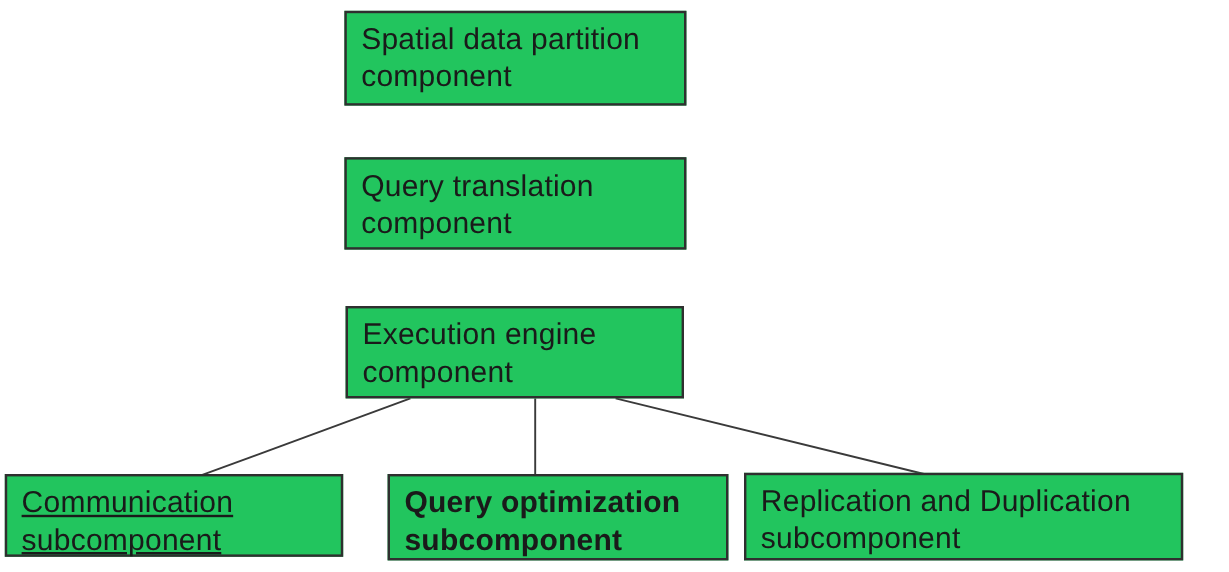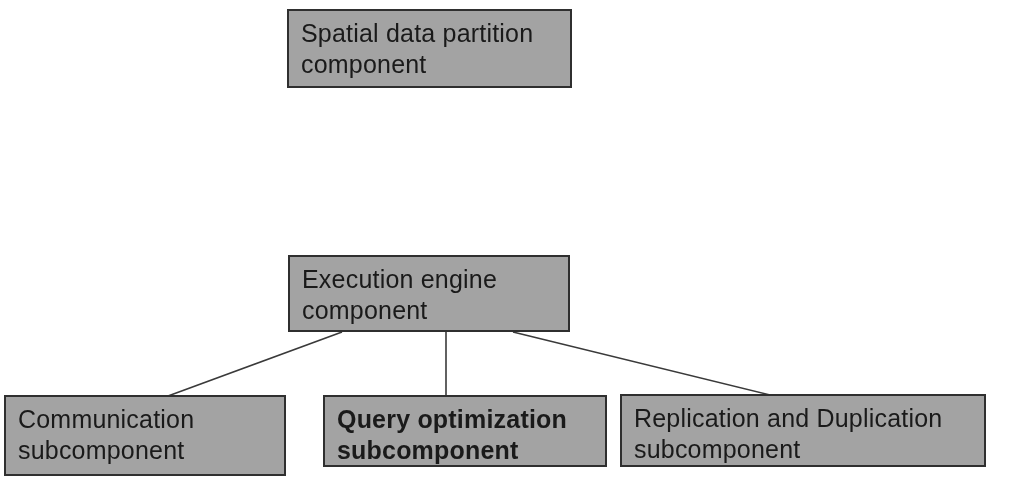--- a/index.html
+++ b/index.html
@@ -18,32 +18,32 @@
   .edges-layer {
     position: absolute;
     left: 0;
     top: 0;
     width: 1024px;
     height: 477px;
   }
   .node {
     position: absolute;
     box-sizing: border-box;
-    background: #a3a3a3;
+    background: #22c55e;
     border: 2px solid #2f2f2f;
     color: #1a1a1a;
     font-size: 25px;
     line-height: 31px;
     padding: 7px 12px;
     letter-spacing: 0.2px;
   }
   .node-spatial            { left: 287px; top:   9px; width: 285px; height: 79px; }
   .node-query-translation  { left: 287px; top: 131px; width: 285px; height: 77px; }
   .node-execution-engine   { left: 288px; top: 255px; width: 282px; height: 77px; }
-  .node-communication      { left:   4px; top: 395px; width: 282px; height: 81px; }
+  .node-communication      { left:   4px; top: 395px; width: 282px; height: 69px; text-decoration: underline; }
   .node-query-optimization { left: 323px; top: 395px; width: 284px; height: 72px; font-weight: bold; }
   .node-replication        { left: 620px; top: 394px; width: 366px; height: 73px; }
   line {
     stroke: #3a3a3a;
     stroke-width: 1.6;
   }
 </style>
 </head>
 <body>
 
@@ -52,20 +52,23 @@
   <svg class="edges-layer" viewBox="0 0 1024 477" xmlns="http://www.w3.org/2000/svg">
     <line x1="342" y1="332" x2="168" y2="396"></line>
     <line x1="446" y1="332" x2="446" y2="396"></line>
     <line x1="513" y1="332" x2="770" y2="395"></line>
   </svg>
 
   <div class="node node-spatial">
     <span>Spatial data partition component</span>
   </div>
 
+  <div class="node node-query-translation">
+    <span>Query translation component</span>
+  </div>
 
   <div class="node node-execution-engine">
     <span>Execution engine component</span>
   </div>
 
   <div class="node node-communication">
     <span>Communication subcomponent</span>
   </div>
 
   <div class="node node-query-optimization">

